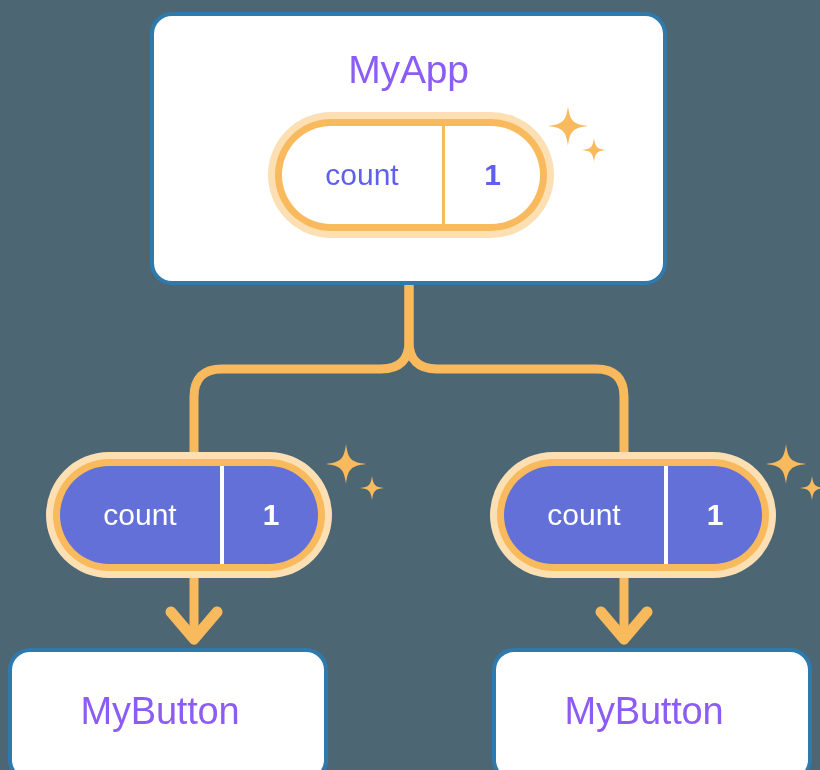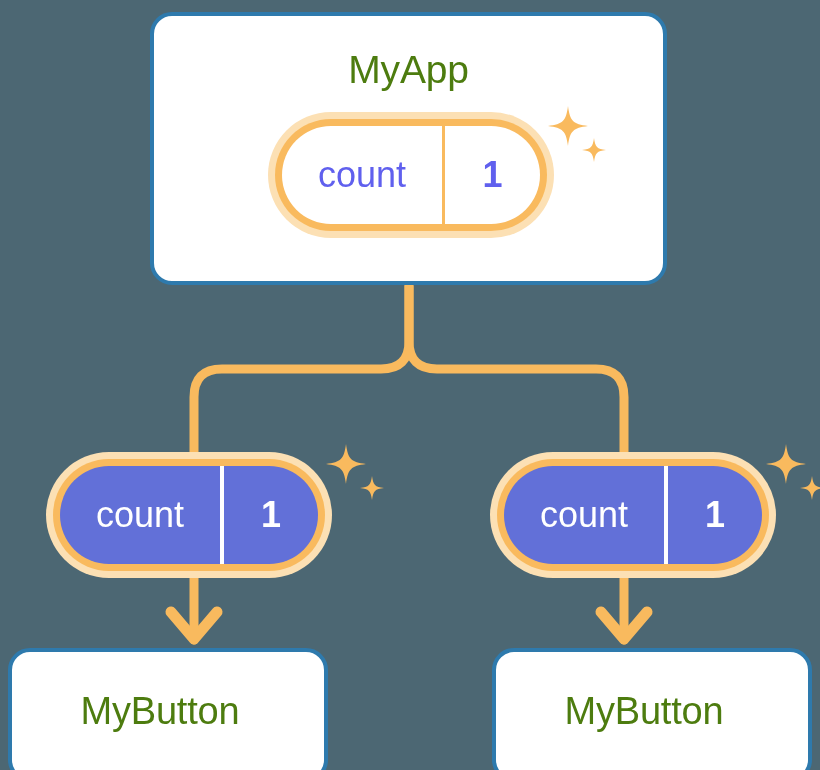--- a/index.html
+++ b/index.html
@@ -48,21 +48,21 @@
     height: 134px;
   }
   .card-btn-right {
     left: 492px;
     top: 648px;
     width: 320px;
     height: 134px;
   }
 
   .card-title {
-    color: #4d7c0f;
+    color: #8b5cf6;
     font-size: 39px;
     font-weight: 400;
     text-align: center;
     letter-spacing: -0.2px;
   }
   .card-app .card-title {
     position: absolute;
     left: 0;
     right: 0;
     top: 32px;
@@ -97,21 +97,21 @@
     height: 100%;
     border-radius: 999px;
     display: flex;
     align-items: stretch;
     overflow: hidden;
   }
   .pill-key, .pill-val {
     display: flex;
     align-items: center;
     justify-content: center;
-    font-size: 36px;
+    font-size: 30px;
   }
   .pill-key { flex: 0 0 62%; }
   .pill-val { flex: 1 1 auto; font-weight: 700; }
 
   
   .pill-top {
     left: 268px;
     top: 112px;
     width: 286px;
     height: 126px;

